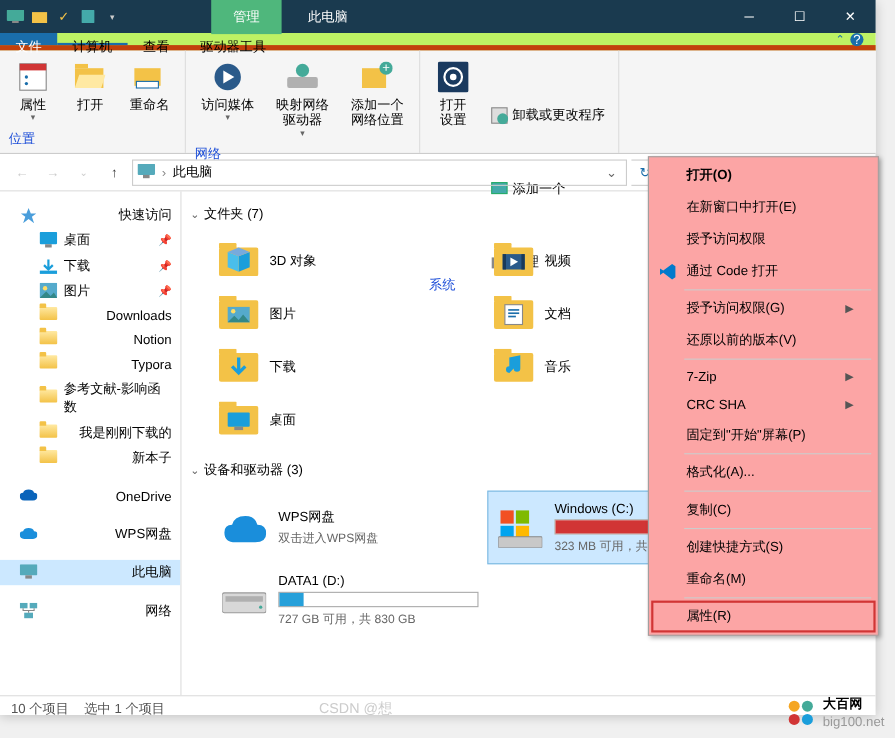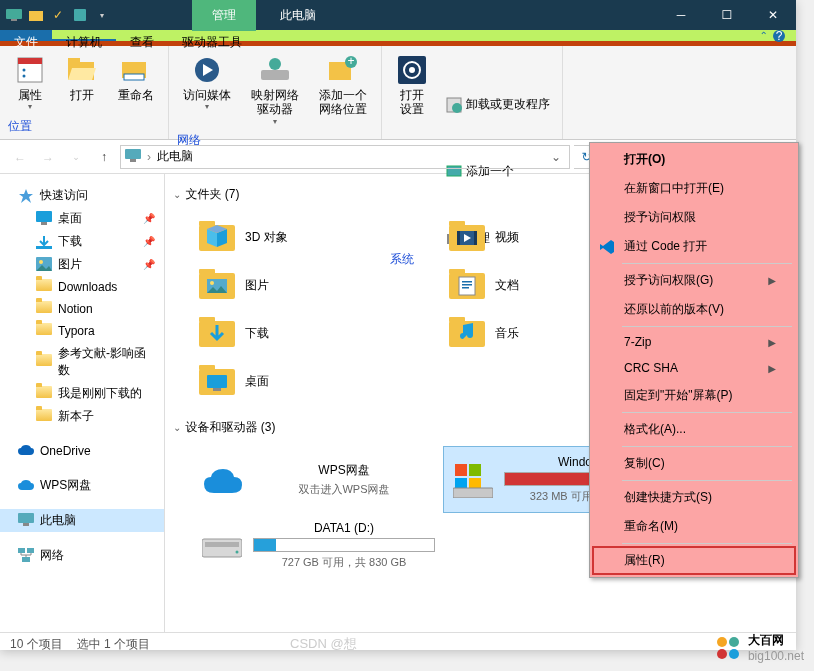--- a/index.html
+++ b/index.html
@@ -41,31 +41,31 @@
 .nav-arrow.enabled { color: #333; }
 .address-bar { flex: 1; border: 1px solid #ccc; height: 24px; display: flex; align-items: center; padding: 0 4px; gap: 6px; }
 .pc-icon { width: 16px; height: 16px; }
 .addr-dropdown { margin-left: auto; color: #666; padding: 0 4px; }
 .refresh-btn { border: 1px solid #ccc; border-left: none; width: 26px; height: 24px; display: flex; align-items: center; justify-content: center; color: #1a6eab; }
 .search-box { border: 1px solid #ccc; height: 24px; width: 180px; display: flex; align-items: center; padding: 0 6px; color: #888; margin-left: 4px; }
 
 
 .content { display: flex; height: 458px; }
 .sidebar { width: 165px; border-right: 1px solid #ddd; padding: 10px 0; overflow-y: auto; }
-.sidebar-item { display: flex; align-items: center; gap: 6px; padding: 3px 8px 3px 18px; cursor: pointer; }
+.sidebar-item { display: flex; align-items: center; gap: 6px; padding: 3px 8px 3px 18px; cursor: pointer; justify-content: space-between; }
 .sidebar-item.selected { background: #cce8ff; }
 .sidebar-item.child { padding-left: 36px; }
 .sidebar-item.spaced { margin-top: 12px; }
 .sb-icon { width: 16px; height: 16px; flex-shrink: 0; }
 .pin-indicator { margin-left: auto; color: #888; font-size: 10px; }
 
 .main-panel { flex: 1; padding: 8px 0 8px 8px; overflow-y: auto; }
 .section-header { display: flex; align-items: center; gap: 4px; padding: 4px 0; cursor: pointer; }
 .section-caret { color: #666; font-size: 10px; }
-.folder-grid { padding: 6px 0 10px 20px; text-align: center; }
+.folder-grid { padding: 6px 0 10px 20px; }
 .folder-row { display: flex; }
 .folder-item { display: flex; align-items: center; gap: 10px; padding: 6px; width: 250px; }
 .folder-icon { width: 36px; height: 36px; flex-shrink: 0; display: flex; align-items: center; justify-content: center; }
 
 .drive-item { display: flex; align-items: center; gap: 10px; padding: 8px; width: 250px; }
 .drive-item.selected { background: #cce8ff; border: 1px solid #7ab8e0; }
 .drive-icon { width: 42px; height: 42px; flex-shrink: 0; display: flex; align-items: center; justify-content: center; }
 .drive-info { flex: 1; display: flex; flex-direction: column; gap: 3px; }
 .drive-sub { color: #666; font-size: 11px; }
 .progress-bar { height: 14px; border: 1px solid #aaa; background: white; position: relative; }

